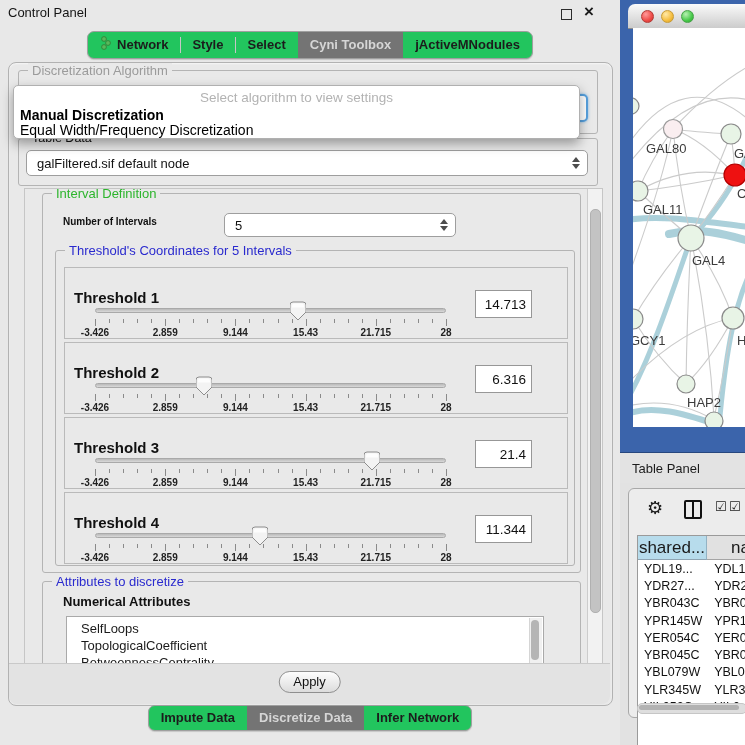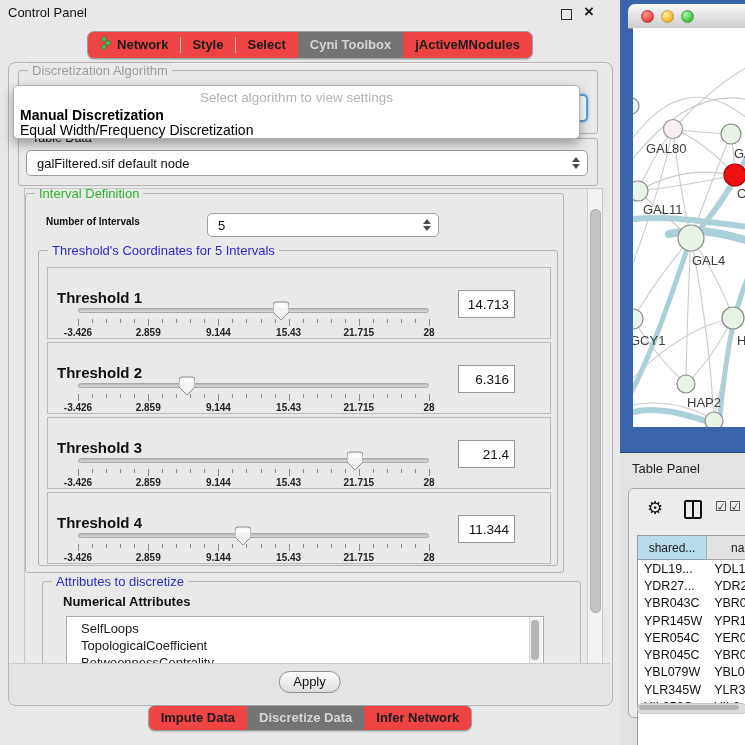--- a/index.html
+++ b/index.html
@@ -8,21 +8,21 @@
 
   
   #left-panel{position:absolute;left:0;top:0;width:620px;height:745px;background:#e8e8e8;}
   .cp-title{position:absolute;left:8px;top:5px;font-size:13px;color:#141414;}
   .float-btn{position:absolute;left:561px;top:9px;width:9px;height:9px;border:1.5px solid #2c2c2c;background:transparent;}
   .close-btn{position:absolute;left:584px;top:1px;font-size:17px;font-weight:900;color:#1a1a1a;line-height:22px;}
 
   .tabbar{position:absolute;left:0;width:620px;display:flex;justify-content:center;}
   .tabbar-top{top:31px;}
   .tabbar-bottom{top:705px;}
-  .tabset{display:inline-flex;border:1px solid #9f9f9f;border-radius:7px;overflow:hidden;background:#ef4444;box-shadow:0 1px 1px rgba(0,0,0,.15);}
+  .tabset{display:inline-flex;border:1px solid #9f9f9f;border-radius:7px;overflow:hidden;background:#22c55e;box-shadow:0 1px 1px rgba(0,0,0,.15);}
   .tab{display:flex;align-items:center;gap:5px;padding:4px 12px 5px 12px;font-size:13px;font-weight:700;color:#1c1c1c;position:relative;}
   .tab:not(:first-child):before{content:'';position:absolute;left:0;top:5px;bottom:5px;width:1px;background:#c6c6c6;}
   .tab.selected{background:#747474;color:#d6d6d6;}
   .tab.selected:before, .tab.selected + .tab:before{display:none;}
 
   .outer-box{position:absolute;left:8px;top:62px;width:603px;height:642px;border:1px solid #b2b2b2;border-radius:8px;background:#e9e9e9;box-shadow:inset 0 1px 2px rgba(255,255,255,.6);}
 
   .groupbox{position:absolute;border:1px solid #b4b4b4;border-radius:3px;}
   .group-label{position:absolute;top:-8px;left:9px;background:#e9e9e9;padding:0 4px;font-size:13px;line-height:15px;white-space:nowrap;}
   .lbl-gray{color:#9b9b9b;}
@@ -85,21 +85,21 @@
   .tp-strip{position:absolute;left:620px;top:453px;width:125px;height:30px;background:#e3e3e3;}
   .tp-title{position:absolute;left:12px;top:8px;font-size:13px;color:#1c1c1c;}
   .tp-box{position:absolute;left:628px;top:488px;width:140px;height:230px;background:#ececec;border:1px solid #a8a8a8;border-radius:6px;box-sizing:border-box;}
   .tp-toolbar{position:absolute;left:0;top:0;width:100%;height:44px;}
   .gear-ic{position:absolute;left:18px;top:8px;font-size:18px;color:#1b1b1b;font-family:"DejaVu Sans",sans-serif;}
   .split-ic{position:absolute;left:55px;top:11px;width:14px;height:15px;border:2px solid #111;border-radius:2px;}
   .split-ic:after{content:'';position:absolute;left:50%;top:0;bottom:0;width:2px;background:#111;transform:translateX(-50%);}
   .chk-ic{position:absolute;top:11px;font-size:13px;color:#222;font-family:"DejaVu Sans",sans-serif;line-height:14px;}
   .tp-table{position:absolute;left:8px;top:46px;width:160px;height:212px;background:#fff;border:1px solid #9a9a9a;overflow:hidden;box-sizing:border-box;}
   .tp-hrow{display:flex;height:24px;}
-  .tp-hc{box-sizing:border-box;font-size:12px;color:#1a1a1a;display:flex;align-items:center;border-bottom:1px solid #8fa4b2;}
+  .tp-hc{box-sizing:border-box;font-size:17px;color:#1a1a1a;display:flex;align-items:center;border-bottom:1px solid #8fa4b2;}
   .tp-hc1{width:70px;background:#b7dcec;border-right:1px solid #93b3c4;justify-content:center;}
   .tp-hc2{width:90px;background:#e1e1e1;border-bottom:1px solid #a5a5a5;padding-left:24px;}
   .tp-row{display:flex;height:17.3px;align-items:center;}
   .tp-c{font-size:12.5px;color:#111;white-space:nowrap;box-sizing:border-box;}
   .tp-c1{width:70px;padding-left:6px;}
   .tp-c2{width:90px;padding-left:7px;}
   .hscroll{position:absolute;left:8px;top:214px;width:108px;height:9px;background:#dedede;border-radius:5px;border:1px solid #c6c6c6;}
   .hscroll .thumb-h{position:absolute;left:1px;top:1px;height:5px;width:100px;background:#b2b2b2;border-radius:4px;}
 
   svg text{font-family:"Liberation Sans",sans-serif;}
@@ -168,21 +168,21 @@
     <div class="combo" style="left:26px;top:150px;width:562px;height:26px;">
       <span>galFiltered.sif default node</span>
       <span class="stepper">
           <i class="up"></i>
           <i class="dn"></i>
         </span>
     </div>
 
     <div class="viewport">
 
-      <div class="groupbox" style="left:0;top:4px;width:537px;height:378px;">
+      <div class="groupbox" style="left:17px;top:4px;width:537px;height:378px;">
         <span class="group-label lbl-green">Interval Definition</span>
 
         <div style="position:absolute;left:20px;top:22px;font-size:10px;font-weight:700;color:#111;">Number of Intervals</div>
         <div class="combo" style="left:181px;top:19px;width:232px;height:24px;">
           <span>5</span>
           <span class="stepper">
               <i class="up"></i>
               <i class="dn"></i>
             </span>
         </div>

